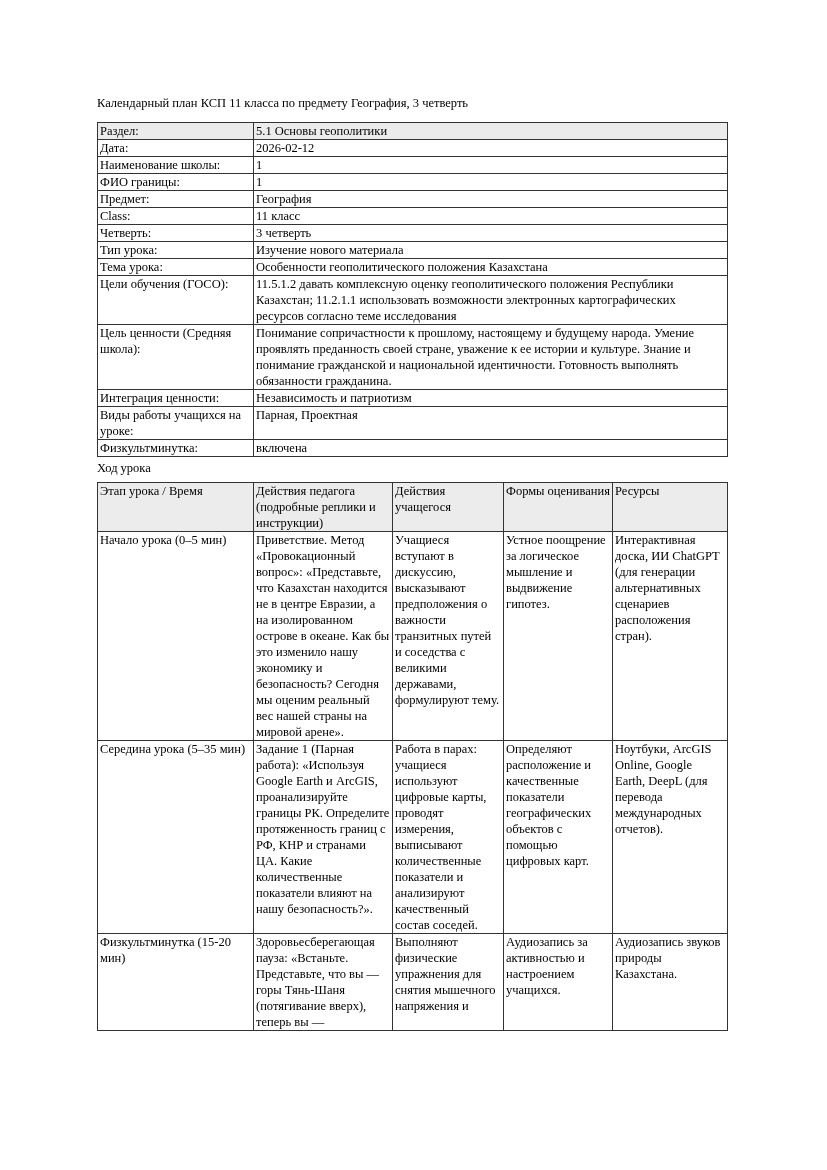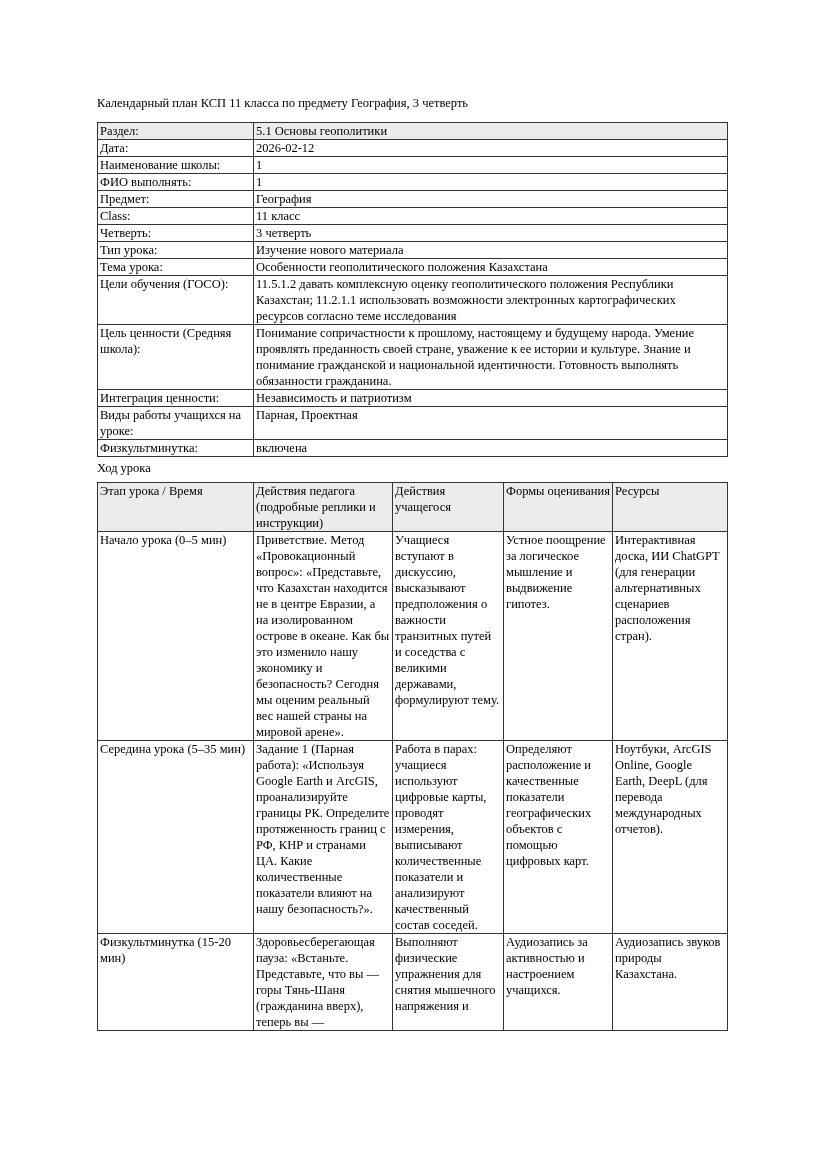--- a/index.html
+++ b/index.html
@@ -76,21 +76,21 @@
         </tr>
         <tr>
           <td>Дата:</td>
           <td>2026-02-12</td>
         </tr>
         <tr>
           <td>Наименование школы:</td>
           <td>1</td>
         </tr>
         <tr>
-          <td>ФИО выполнять:</td>
+          <td>ФИО границы:</td>
           <td>1</td>
         </tr>
         <tr>
           <td>Предмет:</td>
           <td>География</td>
         </tr>
         <tr>
           <td>Class:</td>
           <td>11 класс</td>
         </tr>
@@ -161,21 +161,21 @@
           <td>Задание 1 (Парная работа): «Используя Google Earth и ArcGIS, проанализируйте границы РК. Определите протяженность границ с РФ, КНР и странами ЦА. Какие количественные показатели влияют на нашу безопасность?».</td>
           <td>Работа в парах: учащиеся используют цифровые карты, проводят измерения, выписывают количественные показатели и анализируют качественный состав соседей.</td>
           <td>Определяют расположение и качественные показатели географических объектов с помощью цифровых карт.</td>
           <td>Ноутбуки, ArcGIS Online, Google Earth, DeepL (для перевода международных отчетов).</td>
         </tr>
         <tr>
           <td>
             <div class="clip">Физкультминутка (15-20 мин)</div>
           </td>
           <td>
-            <div class="clip">Здоровьесберегающая пауза: «Встаньте. Представьте, что вы — горы Тянь-Шаня (гражданина вверх), теперь вы —</div>
+            <div class="clip">Здоровьесберегающая пауза: «Встаньте. Представьте, что вы — горы Тянь-Шаня (потягивание вверх), теперь вы —</div>
           </td>
           <td>
             <div class="clip">Выполняют физические упражнения для снятия мышечного напряжения и</div>
           </td>
           <td>
             <div class="clip">Аудиозапись за активностью и настроением учащихся.</div>
           </td>
           <td>
             <div class="clip">Аудиозапись звуков природы Казахстана.</div>
           </td>

